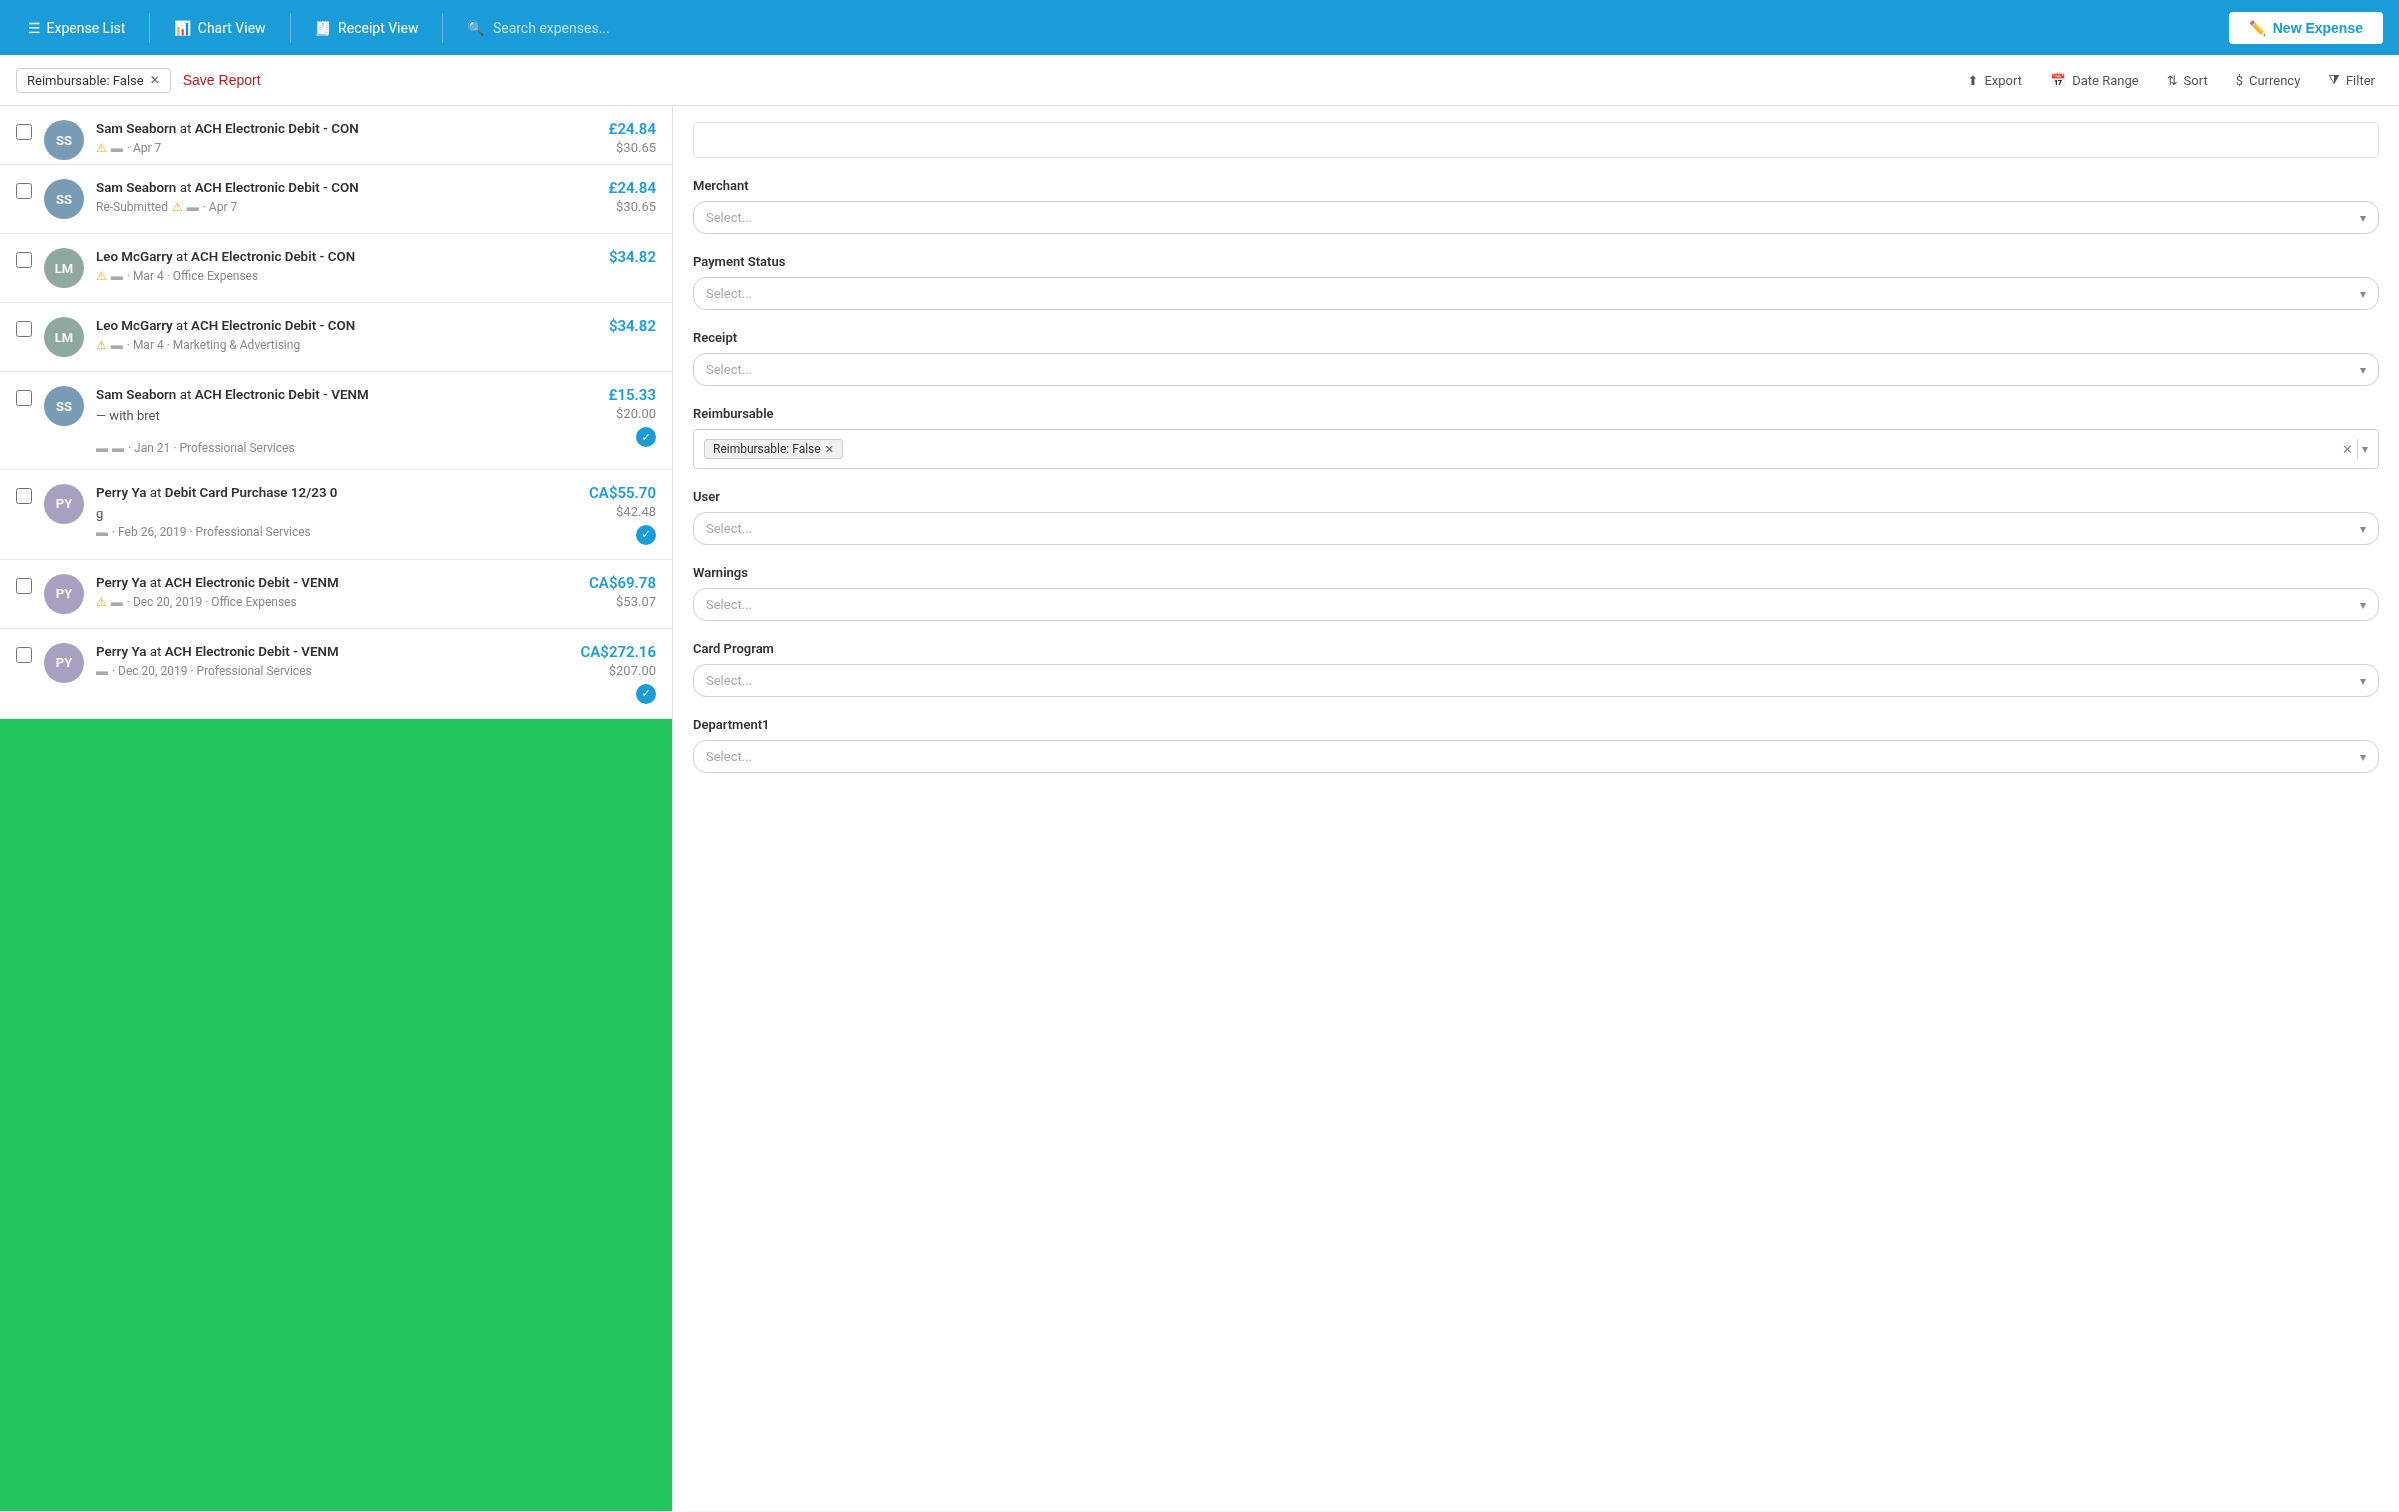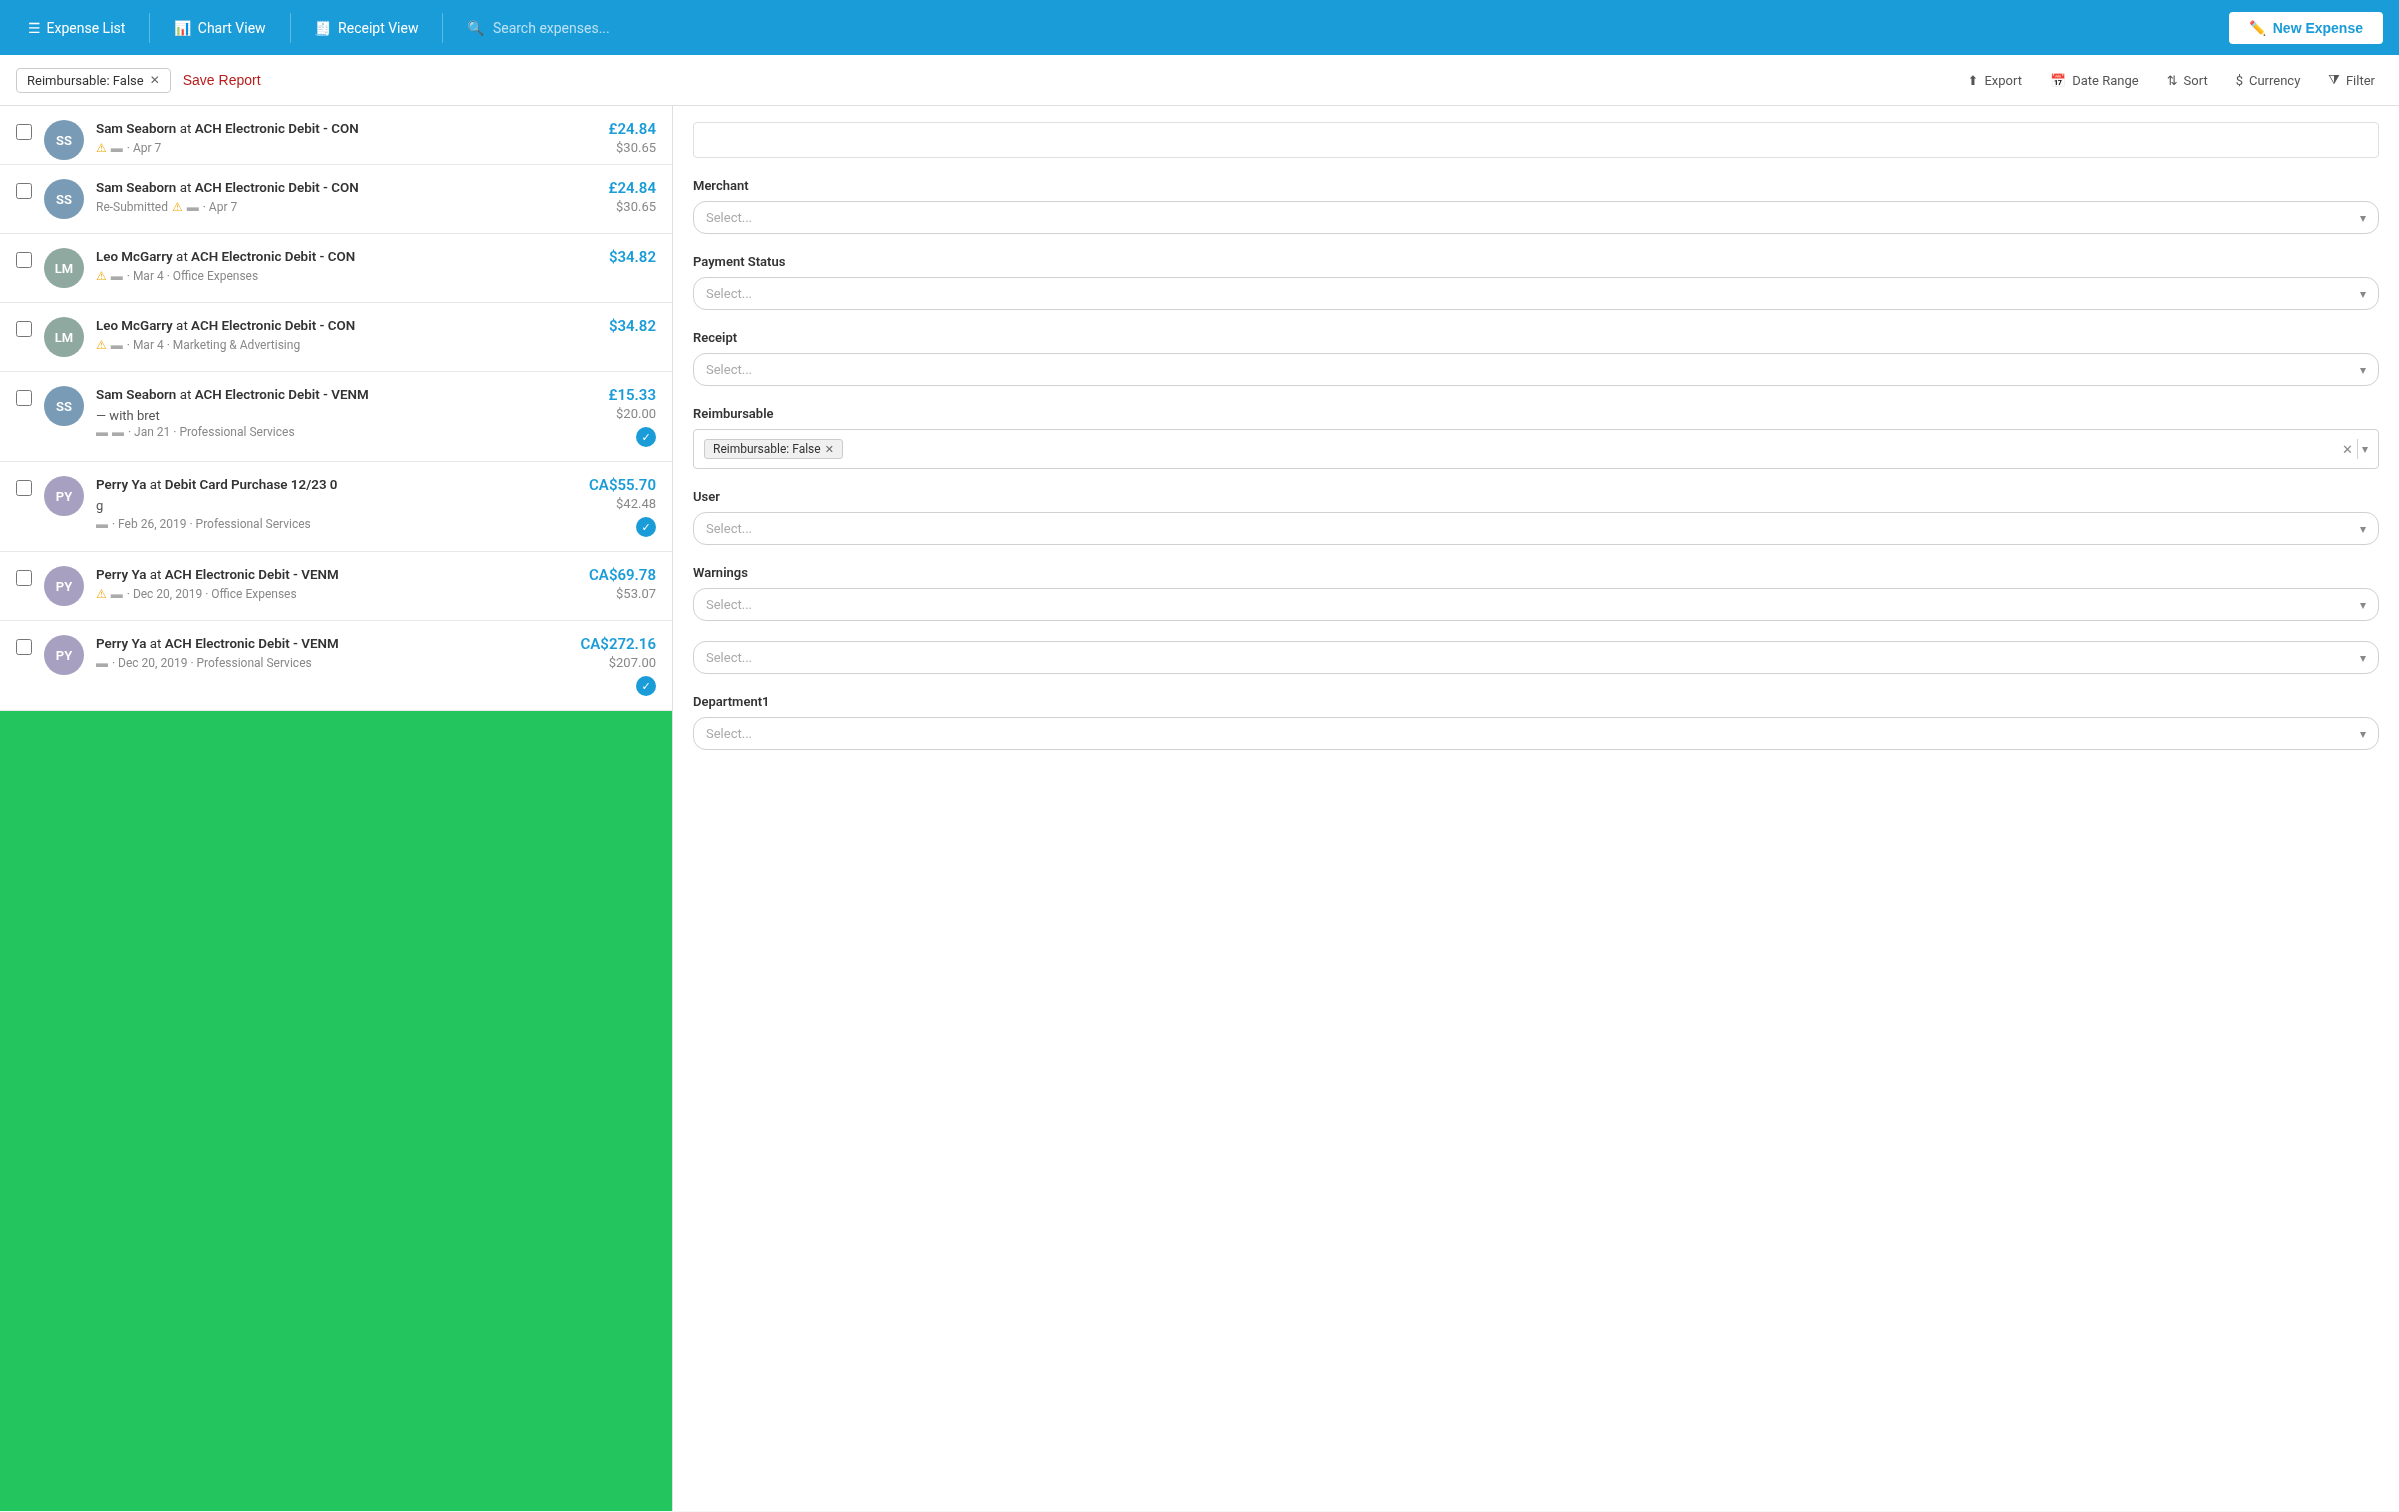--- a/index.html
+++ b/index.html
@@ -455,21 +455,21 @@
       </div>
     </div>
 
     <div class="expense-item">
       <input type="checkbox" class="expense-checkbox" style="">
       <div class="avatar ss">SS</div>
       <div class="expense-content">
         <div class="expense-title">
           <strong>Sam Seaborn</strong> at <strong>ACH Electronic Debit - VENM</strong>
         </div>
-        <div class="expense-title" style="font-size:13px; color:#555; margin-bottom:0;">— with bret</div>
+        <div class="expense-title" style="font-size:13px; color:#555; margin-bottom:16px;">— with bret</div>
         <div class="expense-meta">
           <span class="receipt-icon">▬</span>
           <span class="receipt-icon">▬</span>
           <span>· Jan 21 · Professional Services</span>
         </div>
       </div>
       <div class="expense-amount">
         <span class="amount-primary">£15.33</span>
         <span class="amount-secondary">$20.00</span>
         <div class="check-badge">✓</div>
@@ -591,20 +591,21 @@
 
     <div class="filter-section">
       <div class="filter-label">Warnings</div>
       <div class="filter-select">
         <span style="color:#aaa;">Select...</span>
         <span class="chevron-down">▾</span>
       </div>
     </div>
 
     <div class="filter-section">
+      <div class="filter-label">Card Program</div>
       <div class="filter-select">
         <span style="color:#aaa;">Select...</span>
         <span class="chevron-down">▾</span>
       </div>
     </div>
 
     <div class="filter-section">
       <div class="filter-label">Department1</div>
       <div class="filter-select">
         <span style="color:#aaa;">Select...</span>

